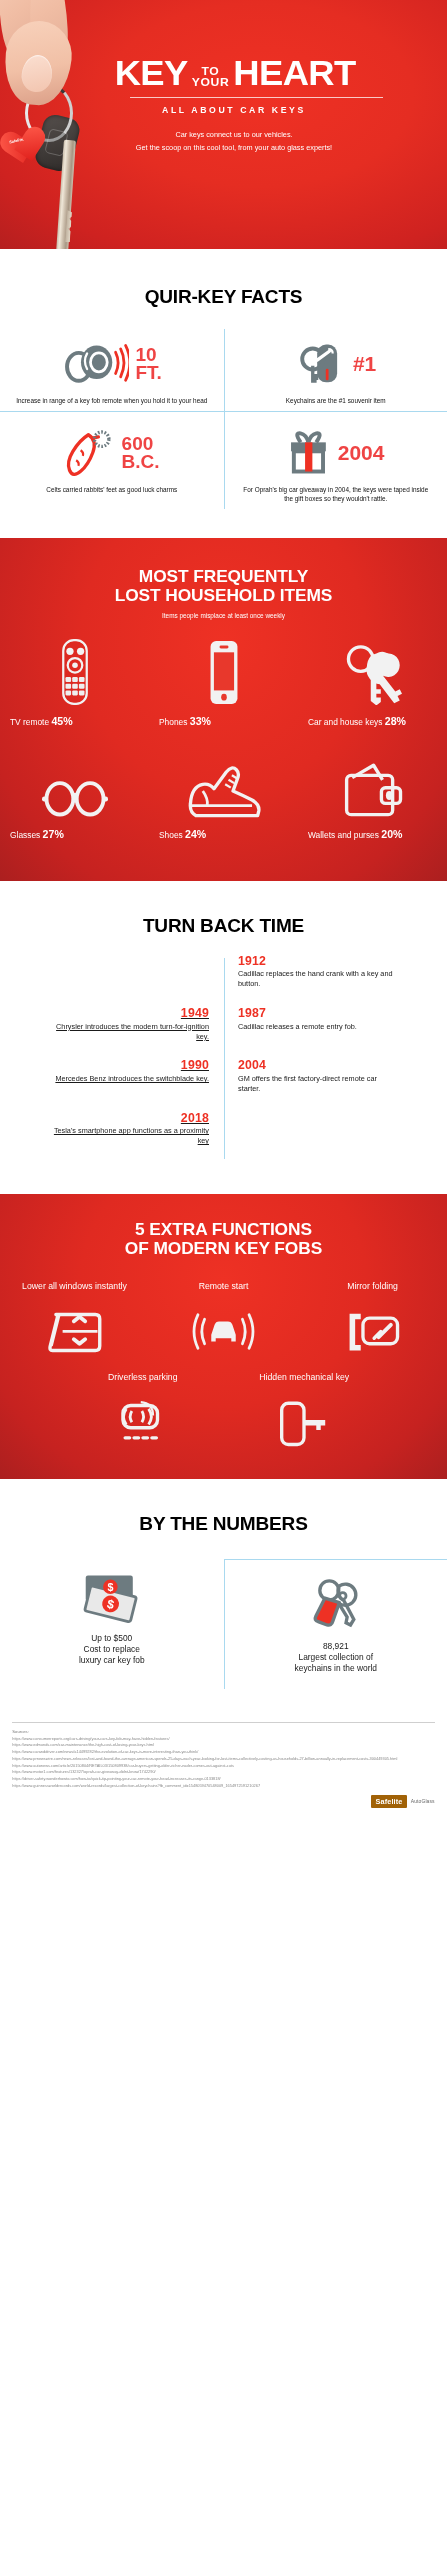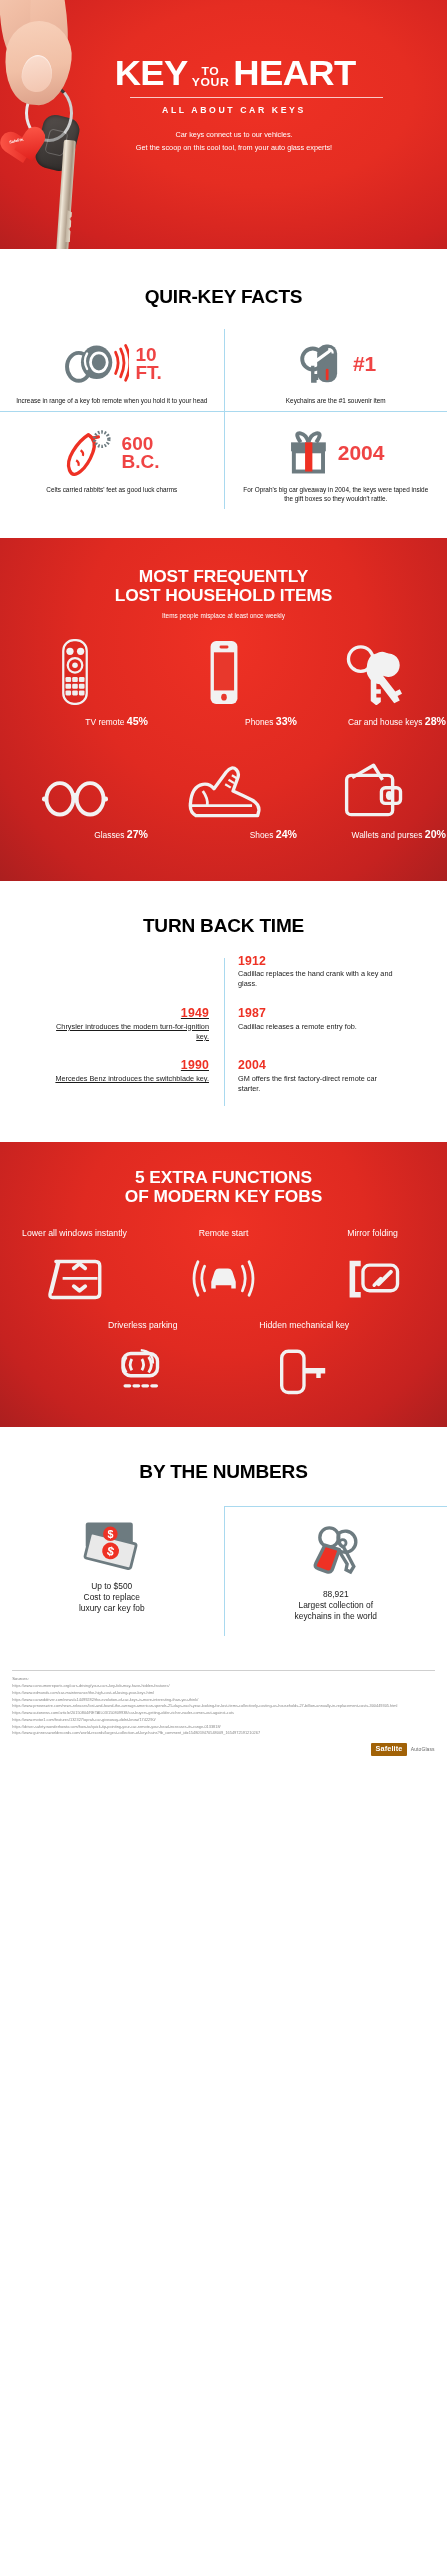--- a/index.html
+++ b/index.html
@@ -139,21 +139,21 @@
   .qcell.bt { border-top: 0.6px solid #a9d9ef; padding-top: 15.7px; }
   .qrow { display: flex; align-items: center; justify-content: center; gap: 6.7px; min-height: 51px; }
   .qnum { color: #ef4444; font-weight: bold; font-size: 21px; line-height: 0.92; text-align: left; }
   .qnum.stack { font-size: 19px; }
   .qcap { text-align: center; font-size: 6.4px; line-height: 1.45; color: #111; margin-top: 6.7px; }
 
   
   .lost { padding: 29px 0 39px; }
   .lost h2 { padding: 0 22.4px; }
   .lgrid { display: grid; grid-template-columns: 1fr 1fr 1fr; margin-top: 20px; }
-  .lcell { text-align: right; padding: 0 1px; }
+  .lcell { text-align: left; padding: 0 10px; }
   .licon { height: 66px; display: flex; align-items: flex-end; justify-content: center; }
   .llabel { margin-top: 9px; color: #fff; font-size: 8.4px; line-height: 1.35; }
   .llabel b { font-size: 10.6px; }
   .lgrid.second { margin-top: 23.5px; }
 
   
   .timeline { padding: 34px 0 31px; }
   .timeline h2 { margin-bottom: 17px; }
   .tl-wrap { position: relative; padding: 0 34px; }
   .tl-line {
@@ -441,37 +441,41 @@
     </div>
   </section>
 
   <section class="sec sec-white timeline">
     <h2 class="h2-black">TURN BACK TIME</h2>
     <div class="tl-wrap">
       <div class="tl-line"></div>
       <div class="tl-row">
         <div class="tl-item right" style="grid-column:2;">
           <div class="tl-year">1912</div>
-          <div class="tl-text">Cadillac replaces the hand crank with a key and glass.</div>
+          <div class="tl-text">Cadillac replaces the hand crank with a key and button.</div>
         </div>
         <div class="tl-item left" style="grid-column:1;">
           <div class="tl-year">1949</div>
           <div class="tl-text">Chrysler introduces the modern turn-for-ignition key.</div>
         </div>
         <div class="tl-item right" style="grid-column:2;">
           <div class="tl-year">1987</div>
           <div class="tl-text">Cadillac releases a remote entry fob.</div>
         </div>
         <div class="tl-item left" style="grid-column:1;">
           <div class="tl-year">1990</div>
           <div class="tl-text">Mercedes Benz introduces the switchblade key.</div>
         </div>
         <div class="tl-item right" style="grid-column:2;">
           <div class="tl-year">2004</div>
           <div class="tl-text">GM offers the first factory-direct remote car starter.</div>
+        </div>
+        <div class="tl-item left" style="grid-column:1;">
+          <div class="tl-year">2018</div>
+          <div class="tl-text">Tesla's smartphone app functions as a proximity key</div>
         </div>
       </div>
     </div>
   </section>
 
   <section class="sec sec-red fobs">
     <h2 class="h2-white">
       <span>5 EXTRA FUNCTIONS</span><br>
       <span>OF MODERN KEY FOBS</span>
     </h2>

